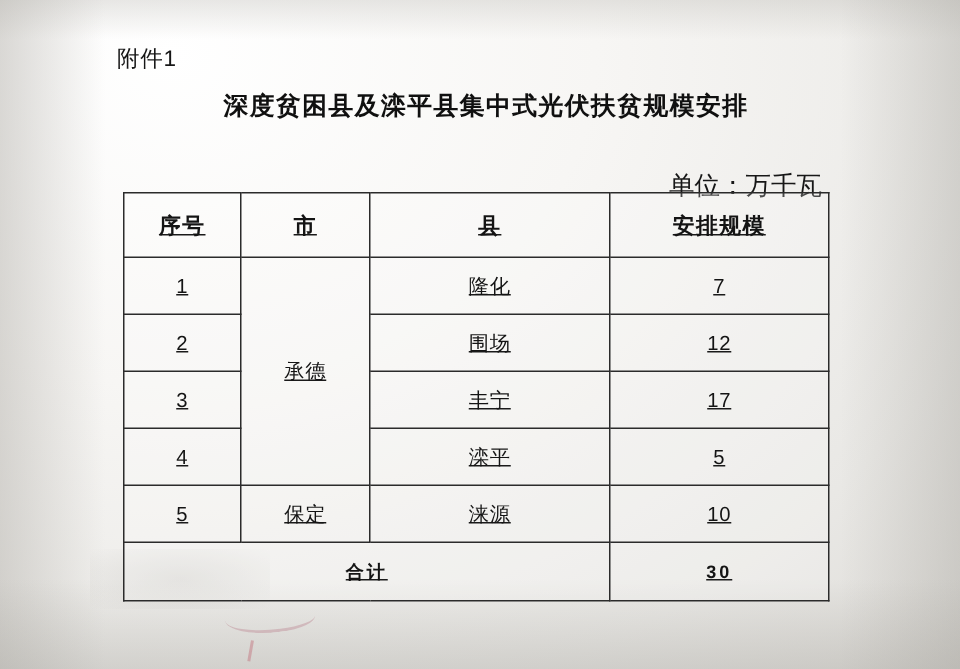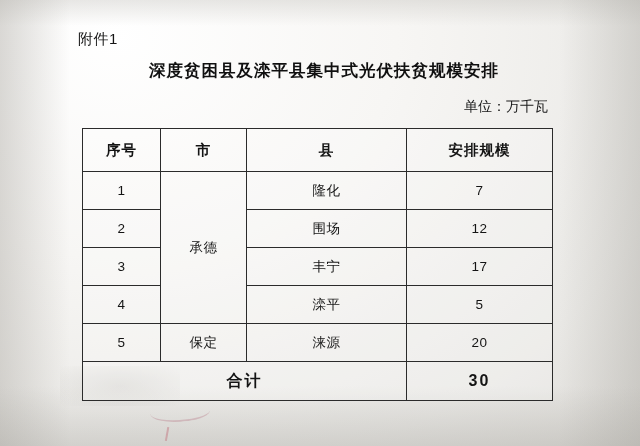--- a/index.html
+++ b/index.html
@@ -65,37 +65,38 @@
     font-size: 16.5px;
     font-weight: bold;
     letter-spacing: 1px;
     color: #101010;
     font-family: "Liberation Sans", "DejaVu Sans", sans-serif;
     transform: translateX(4px);
   }
   .unit-note {
     position: absolute;
     right: 92px;
-    top: 98px;
-    font-size: 14px;
+    top: 112px;
+    font-size: 17px;
     color: #171717;
     font-family: Liberation Mono, monospace;
   }
 
   .table-wrap {
     position: absolute;
     left: 82px;
     top: 128px;
     width: 470px;
   }
   table.grid {
     width: 470px;
     border-collapse: collapse;
     table-layout: fixed;
     background: rgba(255,255,255,0.22);
+    text-decoration: underline;
   }
   table.grid td, table.grid th {
     border: 1px solid #2b2b2b;
     text-align: center;
     vertical-align: middle;
     font-size: 13.5px;
     color: #141414;
     font-family: "Liberation Sans", "DejaVu Sans", sans-serif;
     font-weight: normal;
     padding: 0;
@@ -105,21 +106,21 @@
     font-size: 14.5px;
     font-weight: bold;
     letter-spacing: 1px;
   }
   table.grid tbody td {
     height: 37px;
     letter-spacing: 0.5px;
   }
   table.grid tbody tr.total-row td {
     height: 38px;
-    font-size: 16px;
+    font-size: 12px;
     font-weight: bold;
     letter-spacing: 2px;
   }
   .col-no { width: 78px; }
   .col-city { width: 86px; }
   .col-county { width: 160px; }
   .col-scale { width: 146px; }
 
   .num { letter-spacing: 0; }
 
@@ -204,21 +205,21 @@
         </tr>
         <tr>
           <td class="num">4</td>
           <td>滦平</td>
           <td class="num">5</td>
         </tr>
         <tr>
           <td class="num">5</td>
           <td>保定</td>
           <td>涞源</td>
-          <td class="num">20</td>
+          <td class="num">10</td>
         </tr>
         <tr class="total-row">
           <td colspan="3">合计</td>
           <td class="num">30</td>
         </tr>
       </tbody>
     </table>
   </div>
 
   <div class="pen-mark-1"></div>

